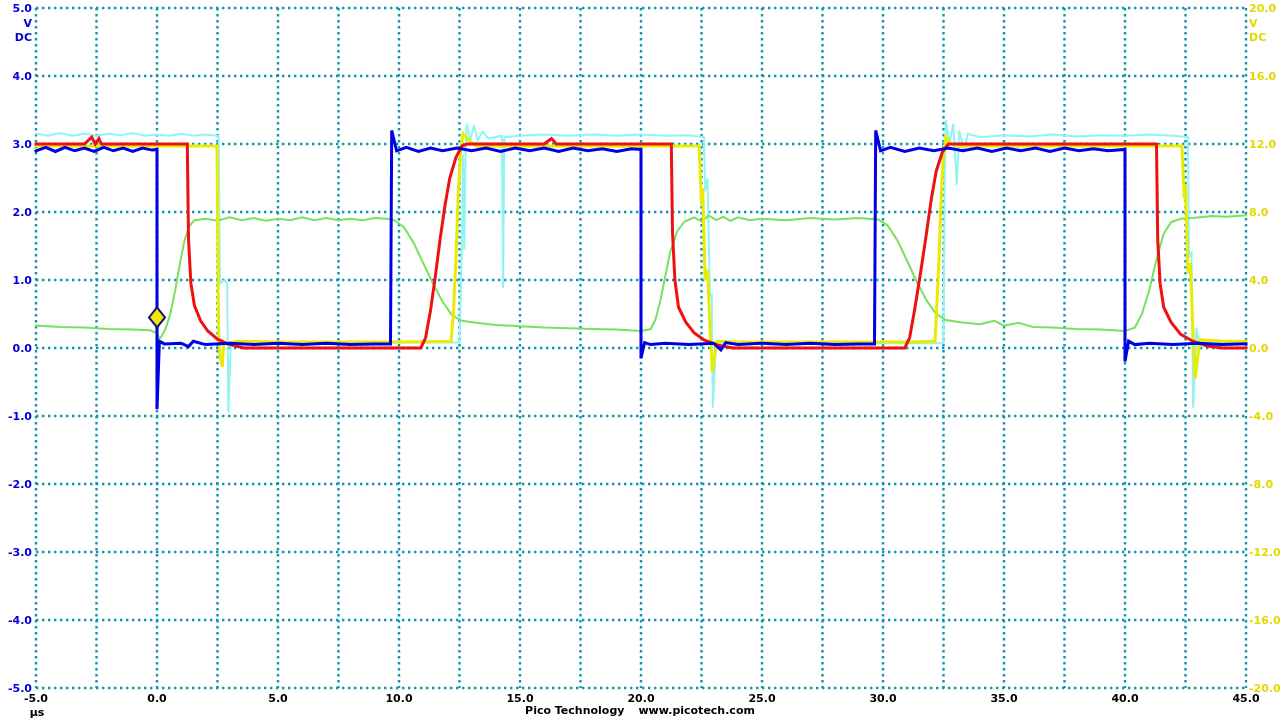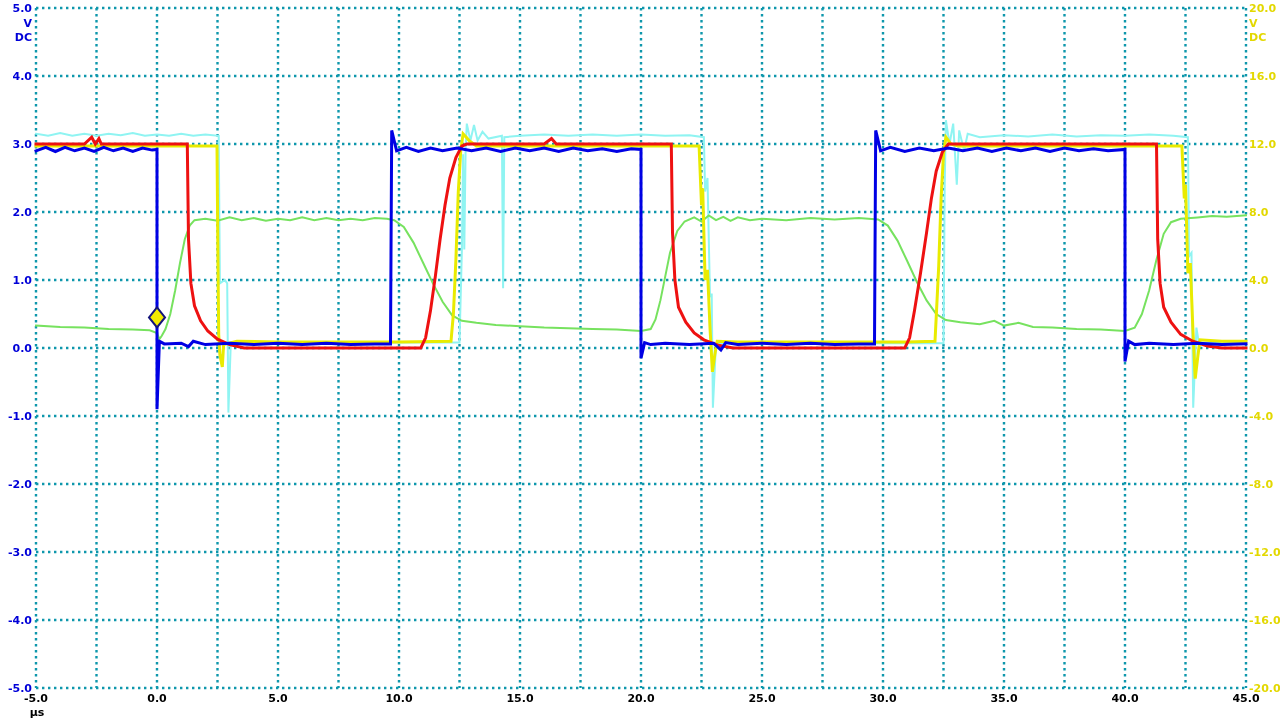--- a/index.html
+++ b/index.html
@@ -86,13 +86,16 @@
       <text x="399" y="702" fill="#000000" font-size="11px" text-anchor="middle">10.0</text>
       <text x="520" y="702" fill="#000000" font-size="11px" text-anchor="middle">15.0</text>
       <text x="641" y="702" fill="#000000" font-size="11px" text-anchor="middle">20.0</text>
       <text x="762" y="702" fill="#000000" font-size="11px" text-anchor="middle">25.0</text>
       <text x="883" y="702" fill="#000000" font-size="11px" text-anchor="middle">30.0</text>
       <text x="1004" y="702" fill="#000000" font-size="11px" text-anchor="middle">35.0</text>
       <text x="1125" y="702" fill="#000000" font-size="11px" text-anchor="middle">40.0</text>
       <text x="1246" y="702" fill="#000000" font-size="11px" text-anchor="middle">45.0</text>
       <text x="37" y="716" fill="#000000" font-size="11px" text-anchor="middle">µs</text>
     </svg>
+  <div class="footer">
+    <span>Pico Technology</span><span>www.picotech.com</span>
+  </div>
 </div>
 
 </body></html>

